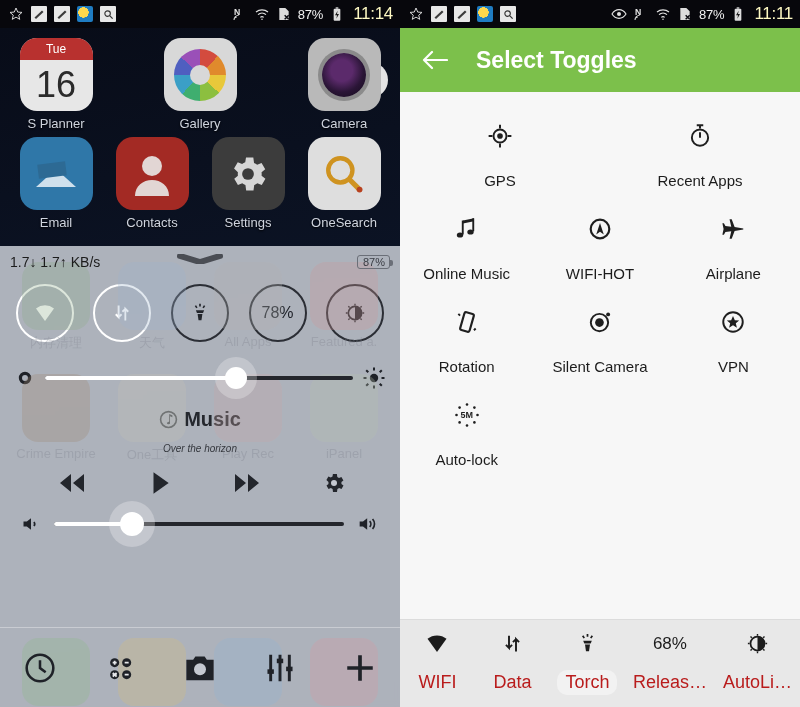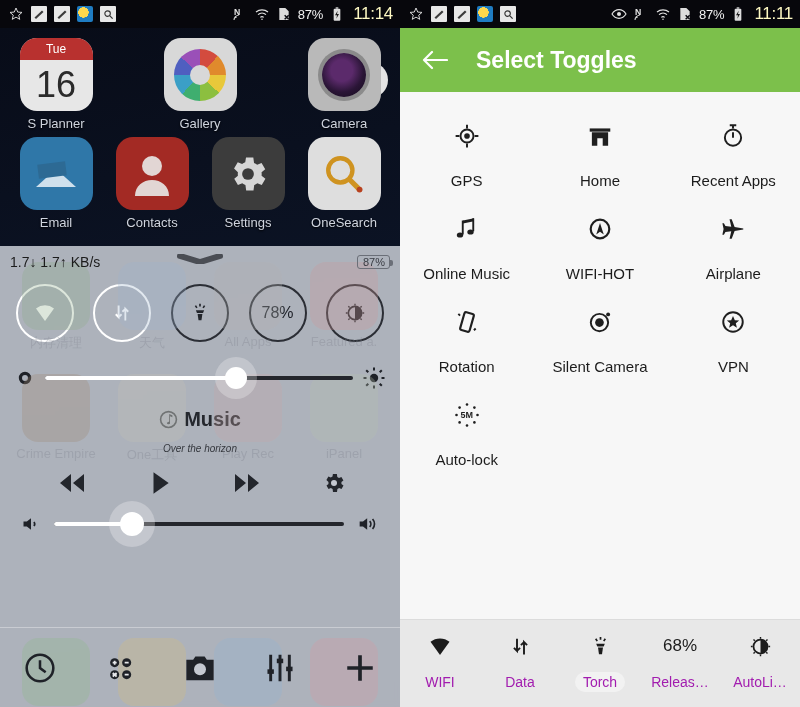--- a/index.html
+++ b/index.html
@@ -164,21 +164,21 @@
   .autolock-ic .txt {
     position: absolute; inset: 0; display: flex; align-items: center; justify-content: center;
     font-size: 9px; font-weight: bold; color: #1f1f1f;
   }
   .rbottom {
     position: absolute; left: 0; right: 0; bottom: 0; height: 88px;
     background: #e8e8e8; display: flex; align-items: center;
   }
   .bcell { flex: 1; text-align: center; display: flex; flex-direction: column; align-items: center; gap: 14px; }
   .bcell .bic { height: 24px; display: flex; align-items: center; justify-content: center; color: #1c1c1c; font-size: 17px; }
-  .bcell .blbl { font-size: 14px; color: #a21caf; padding: 2px 8px; border-radius: 10px; }
+  .bcell .blbl { font-size: 18px; color: #b91c1c; padding: 2px 8px; border-radius: 10px; }
   .bcell.active .blbl { background: #f2f2f2; }
   .divider { position: absolute; left: 0; right: 0; top: 0; height: 1px; background: #dcdcdc; }
 </style>
 </head>
 <body>
 
 <div class="screens">
 
   <div class="panel">
 
@@ -549,29 +549,20 @@
         <div class="trow">
           <div class="tcell">
             <span class="ticon">
               <svg width="26" height="26" viewBox="0 0 24 24">
                 <circle cx="12" cy="12" r="6" fill="none" stroke="#1f1f1f" stroke-width="1.8"></circle>
                 <circle cx="12" cy="12" r="2.6" fill="#1f1f1f"></circle>
                 <path d="M12 1.5v3.5M12 19v3.5M1.5 12H5M19 12h3.5" stroke="#1f1f1f" stroke-width="1.8"></path>
               </svg>
             </span>
             <span class="tlbl">GPS</span>
-          </div>
-          <div class="tcell">
-            <span class="ticon">
-              <svg width="26" height="26" viewBox="0 0 24 24">
-                <path d="M2.5 5h19v3h-19z" fill="#1f1f1f"></path>
-                <path d="M4.5 8.5h15V21h-5v-7h-5v7h-5z" fill="#1f1f1f"></path>
-              </svg>
-            </span>
-            <span class="tlbl">Home</span>
           </div>
           <div class="tcell">
             <span class="ticon">
               <svg width="26" height="26" viewBox="0 0 24 24">
                 <circle cx="12" cy="13.5" r="7.5" fill="none" stroke="#1f1f1f" stroke-width="1.8"></circle>
                 <path d="M12 8.5v5M9 2h6M12 2v3" stroke="#1f1f1f" stroke-width="1.8"></path>
               </svg>
             </span>
             <span class="tlbl">Recent Apps</span>
           </div>

